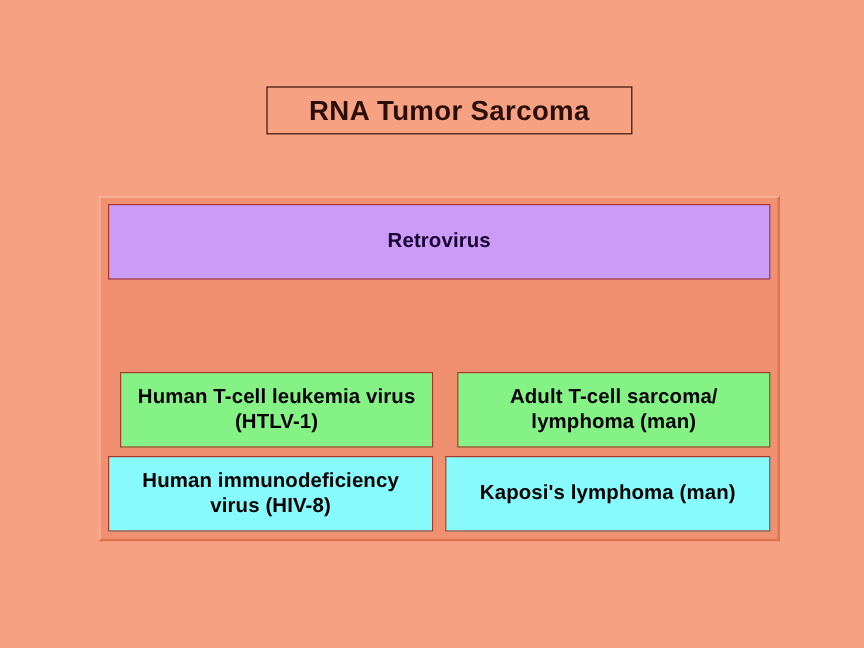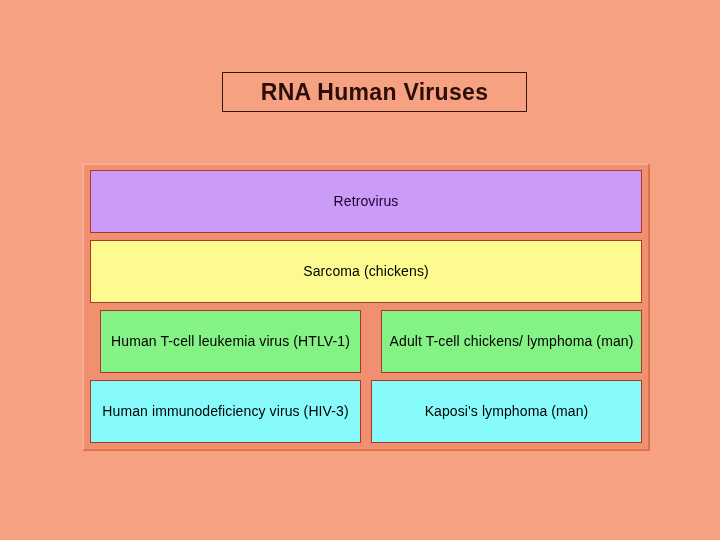--- a/index.html
+++ b/index.html
@@ -71,70 +71,67 @@
     border: 1px solid #a8392a;
     display: flex;
     align-items: center;
     justify-content: center;
     text-align: center;
     padding: 2px 6px;
     min-width: 0;
   }
 
   .cell-text {
-    font-size: 14px;
-    font-weight: normal;
+    font-size: 17px;
+    font-weight: bold;
     color: #000000;
     line-height: 1.22;
     letter-spacing: .1px;
   }
 
   
   .table-row.is-header .cell-text {
     color: #190033;
   }
 
   
   .row-purple .table-cell { background: #cb9cf7; }
   .row-yellow .table-cell { background: #fdfa8f; }
   .row-green  .table-cell { background: #85f285; margin-left: 10px; }
   .row-cyan   .table-cell { background: #87fbfb; }
 </style>
 </head>
 <body>
 
 <div id="slide-title-box">
-  <span class="title-text">RNA Human Viruses</span>
+  <span class="title-text">RNA Tumor Sarcoma</span>
 </div>
 
 <div id="virus-table-frame">
 
   <div class="table-row is-header row-purple">
     <div class="table-cell">
       <span class="cell-text">Retrovirus</span>
     </div>
   </div>
 
   <div class="table-row row-yellow">
-    <div class="table-cell">
-      <span class="cell-text">Sarcoma (chickens)</span>
-    </div>
   </div>
 
   <div class="table-row row-green">
     <div class="table-cell">
       <span class="cell-text">Human T-cell leukemia virus (HTLV-1)</span>
     </div>
     <div class="table-cell">
-      <span class="cell-text">Adult T-cell chickens/ lymphoma (man)</span>
+      <span class="cell-text">Adult T-cell sarcoma/ lymphoma (man)</span>
     </div>
   </div>
 
   <div class="table-row row-cyan">
     <div class="table-cell">
-      <span class="cell-text">Human immunodeficiency virus (HIV-3)</span>
+      <span class="cell-text">Human immunodeficiency virus (HIV-8)</span>
     </div>
     <div class="table-cell">
       <span class="cell-text">Kaposi's lymphoma (man)</span>
     </div>
   </div>
 
 </div>
 
 </body></html>

